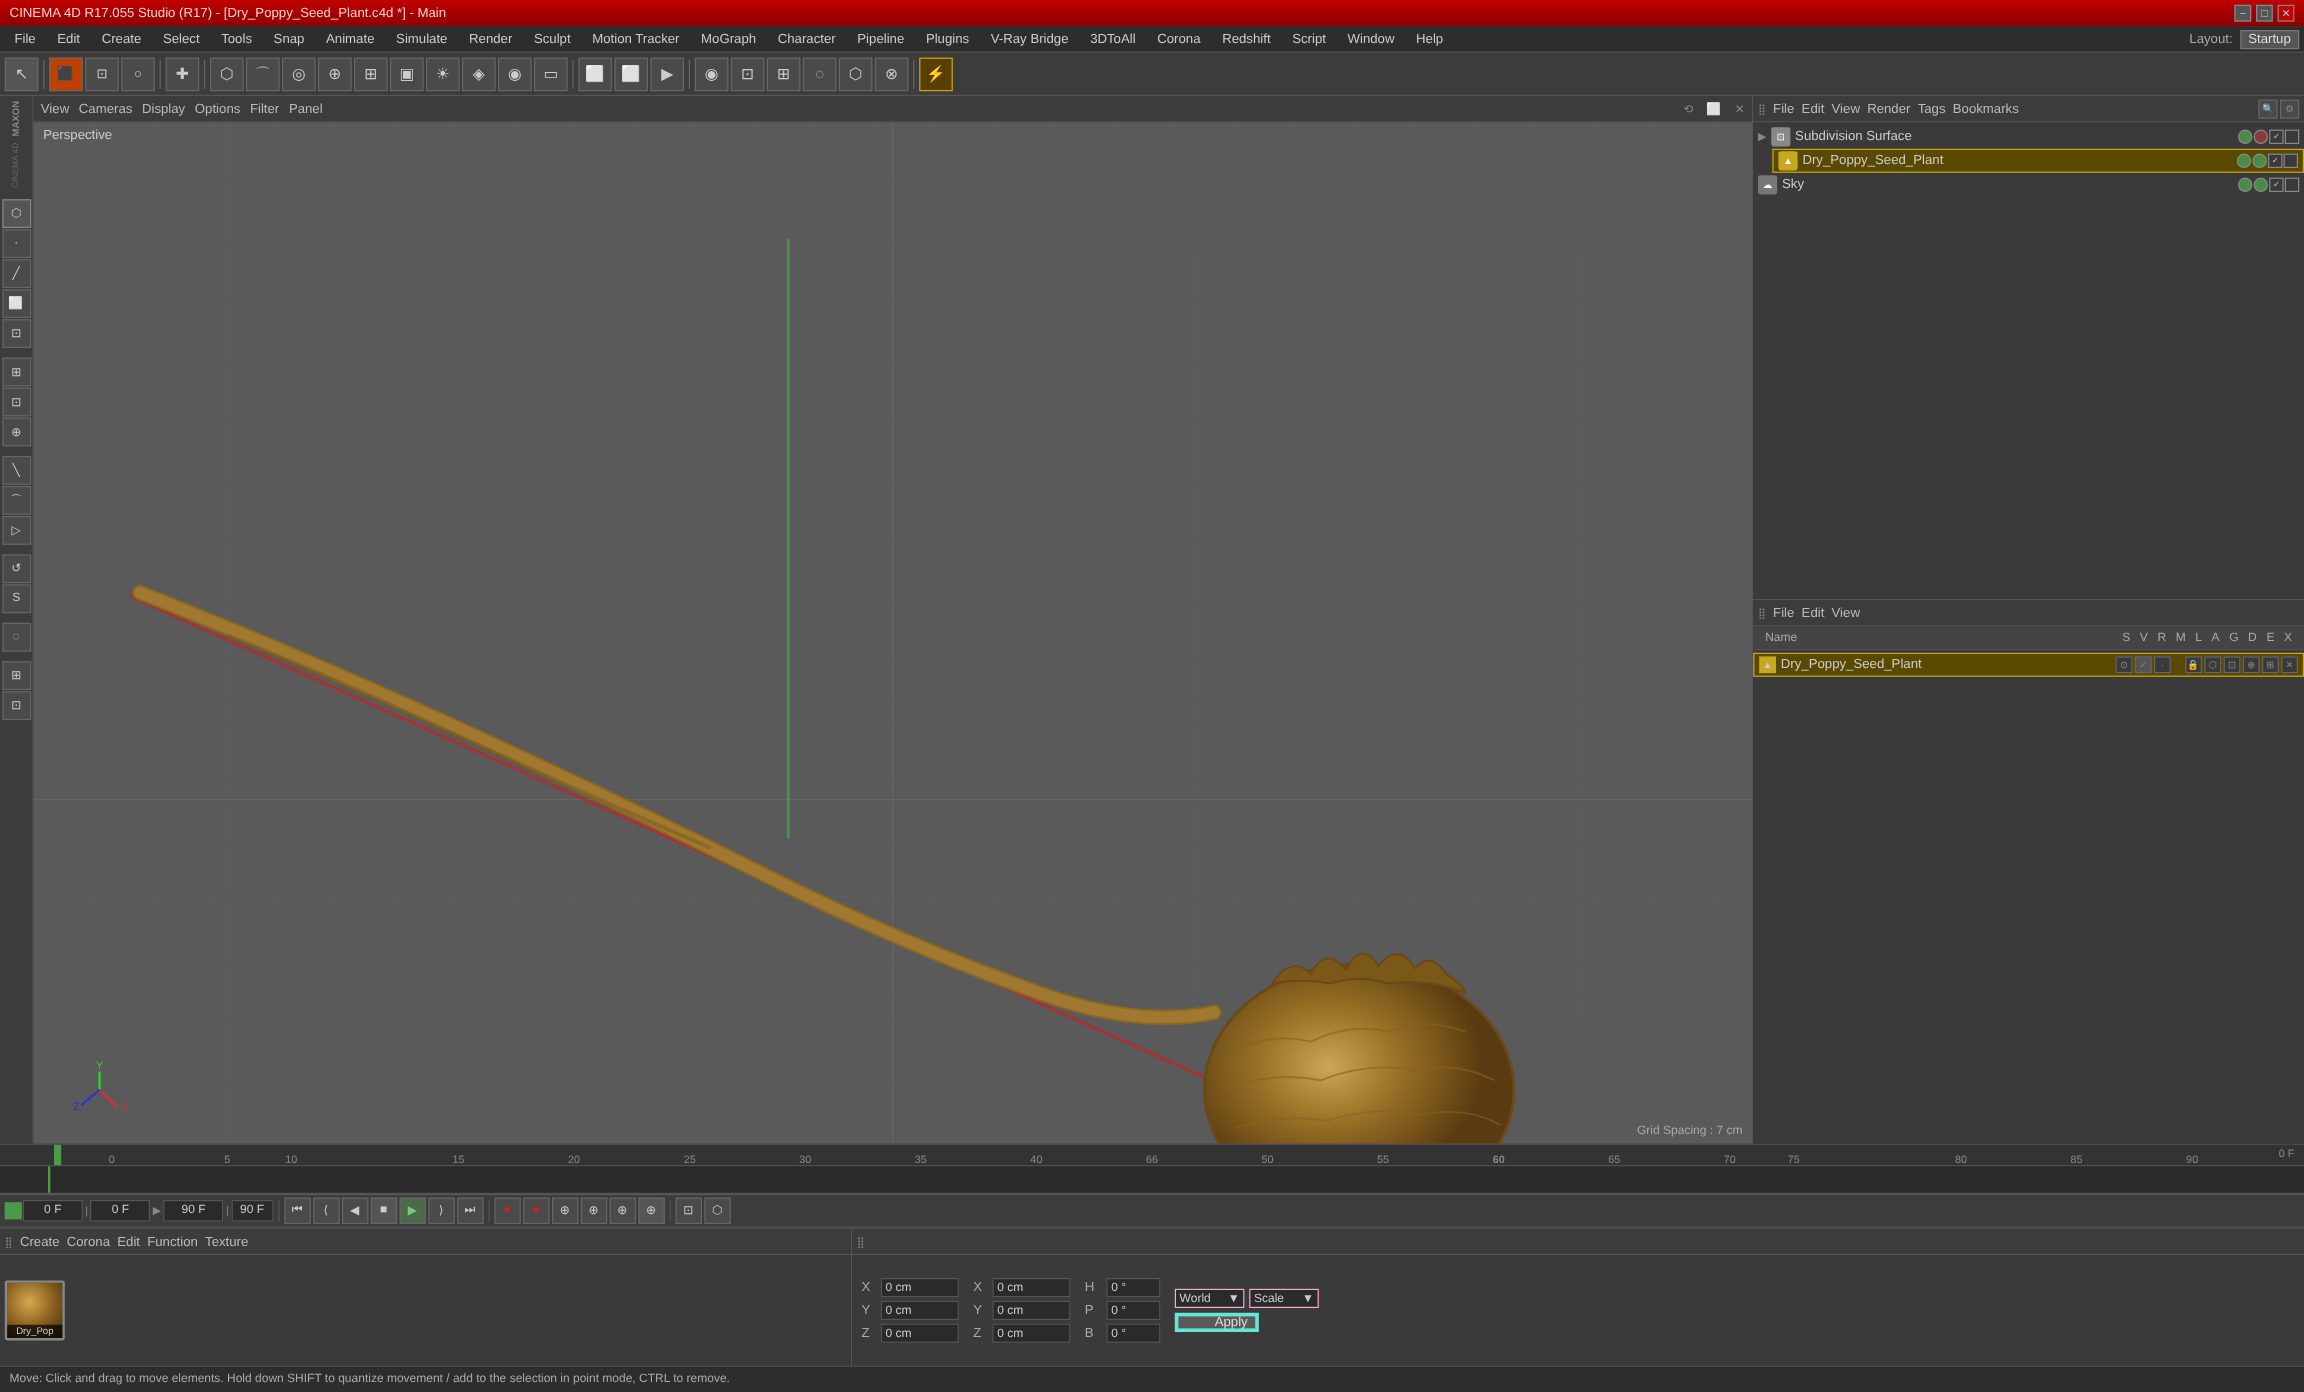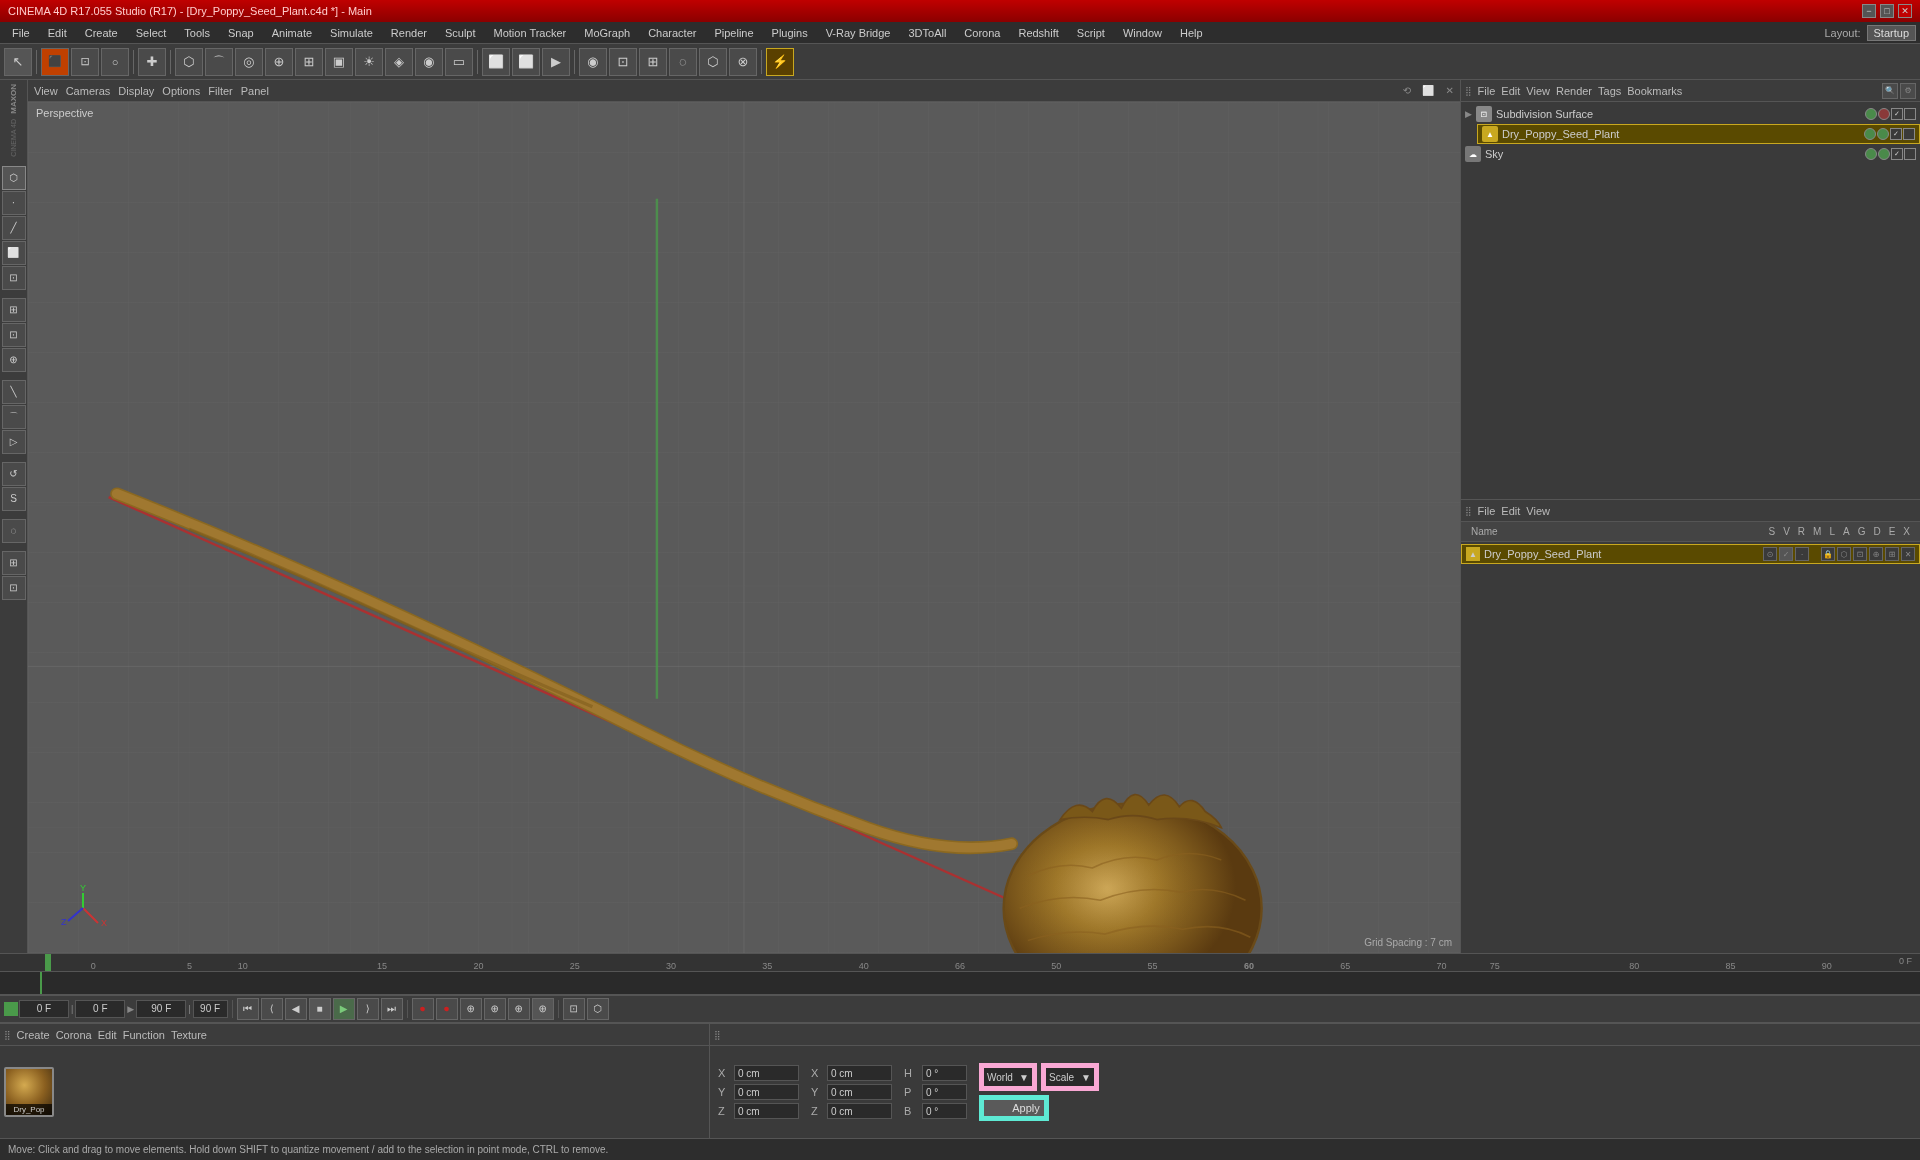--- a/index.html
+++ b/index.html
@@ -505,35 +505,35 @@
       align-items: center;
     }
     .coord-actions {
       display: flex;
       flex-direction: column;
       gap: 4px;
       align-items: flex-start;
     }
     .coord-select-box {
       width: 58px;
-      height: 28px;
+      height: 16px;
       background: #2a2a2a;
-      border: 5px solid #f9a8d4;
+      border: 1px solid #f9a8d4;
       color: #ccc;
       font-size: 10px;
       display: flex;
       align-items: center;
       justify-content: space-between;
       padding: 0 3px;
     }
     .apply-btn {
       width: 70px;
-      height: 26px;
+      height: 16px;
       background: #5a5a5a;
-      border: 5px solid #5eead4;
+      border: 3px solid #5eead4;
       color: #ddd;
       font-size: 11px;
       display: flex;
       align-items: center;
       justify-content: center;
       cursor: pointer;
       padding-left: 24px;
     }
   </style>
 </head>

